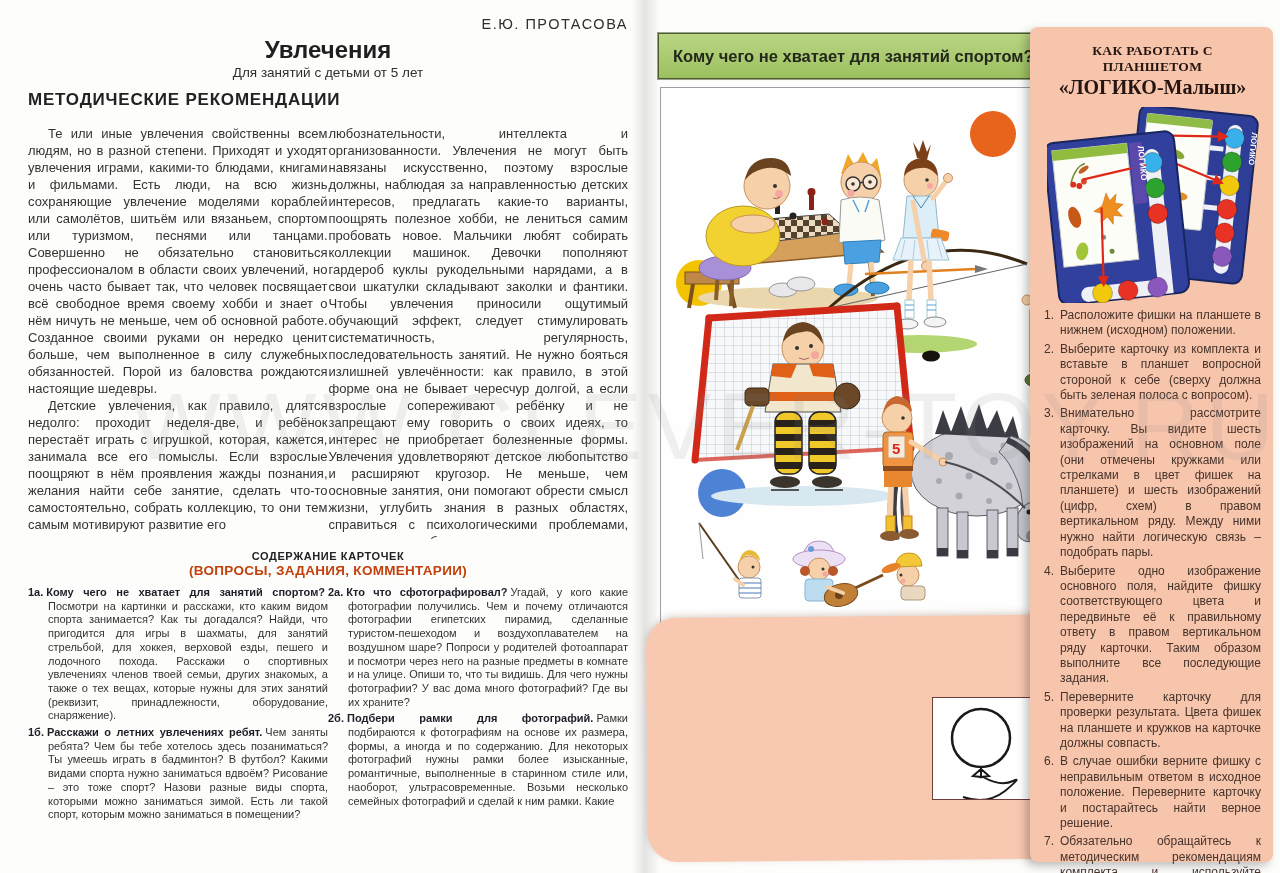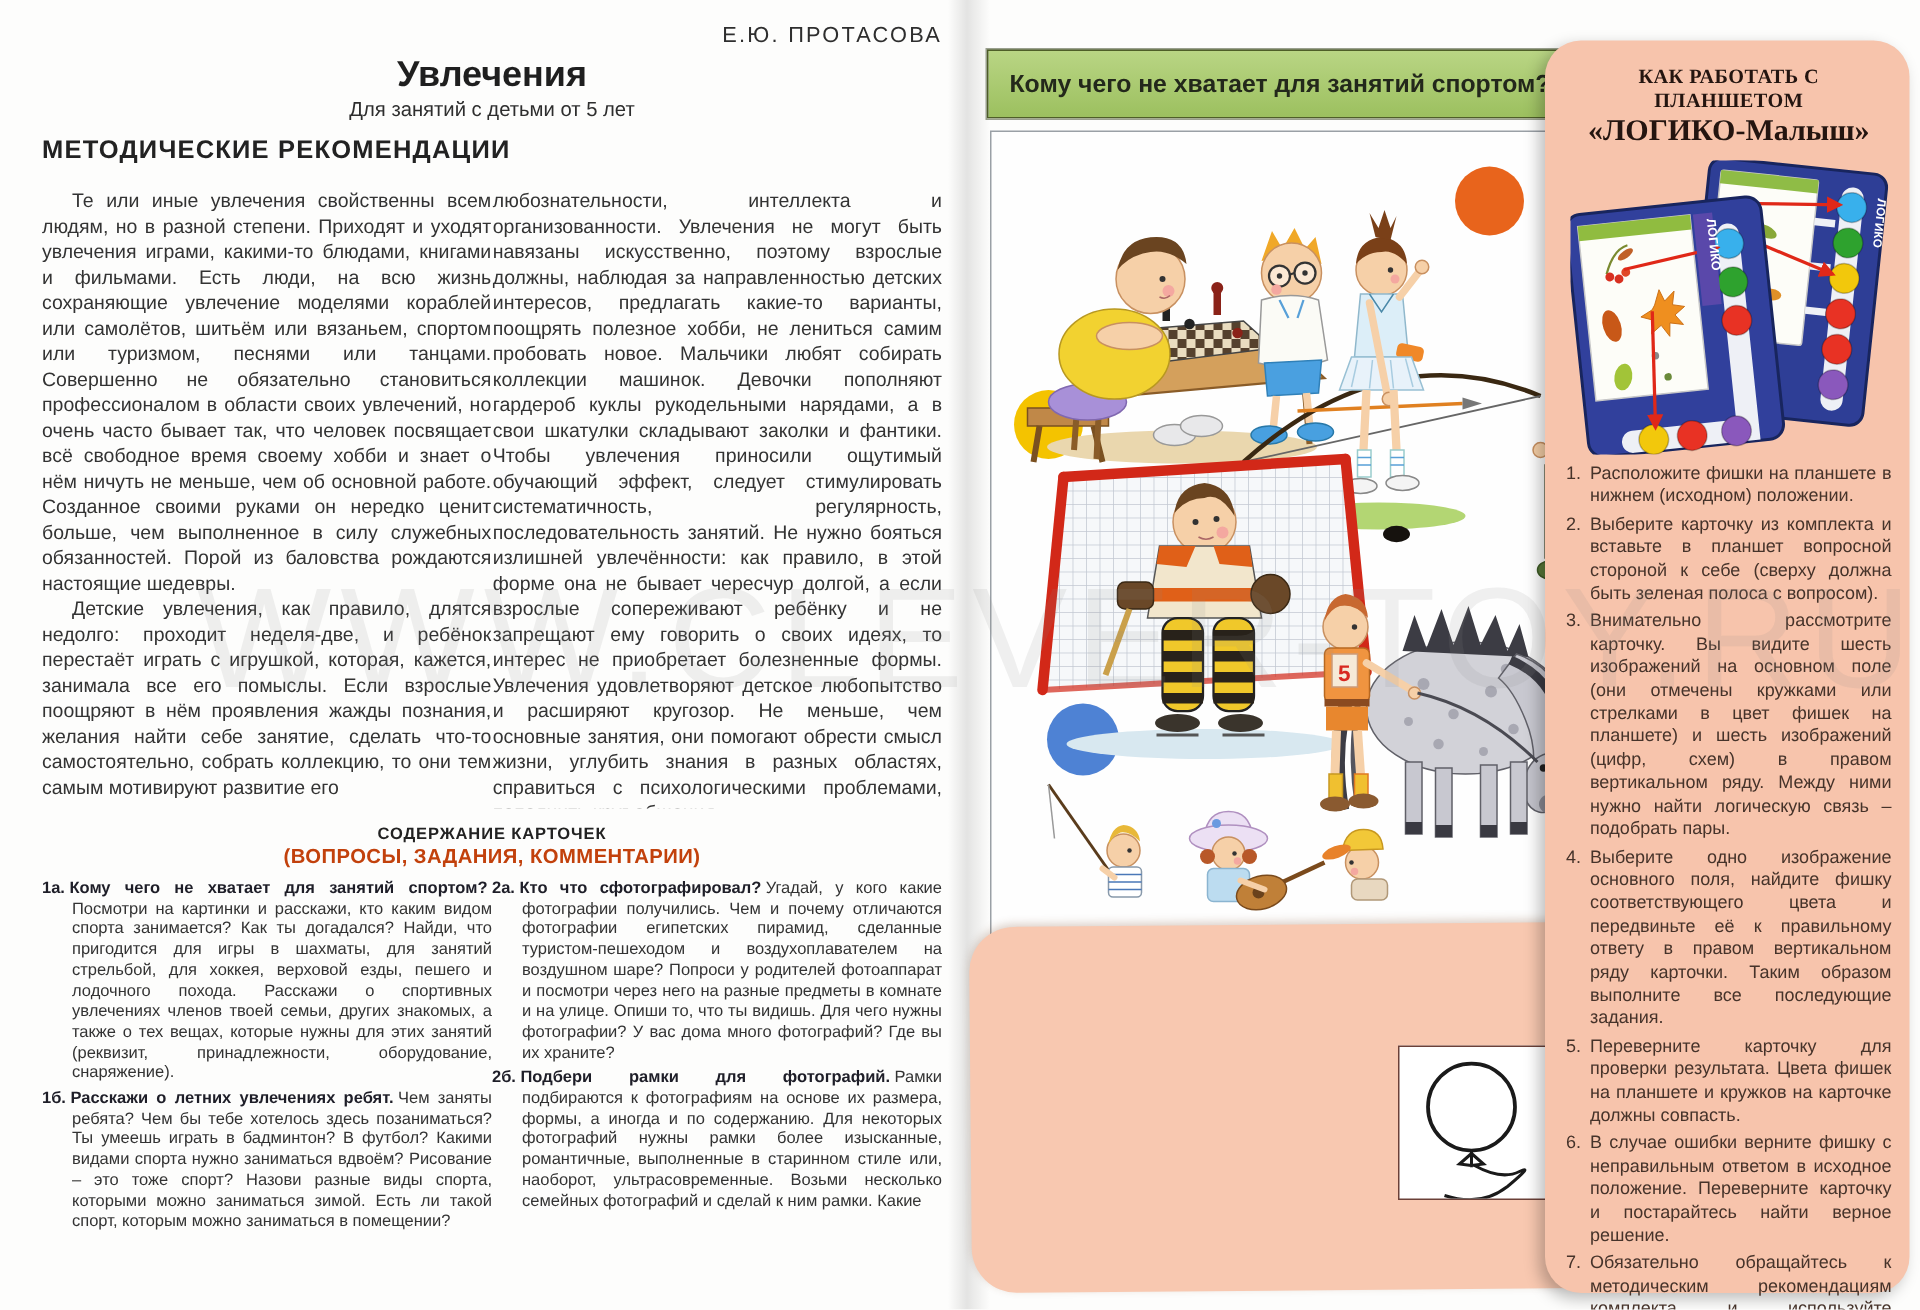--- a/index.html
+++ b/index.html
@@ -38,21 +38,21 @@
   .illus { position:absolute; left:660px; top:87px; width:387px; height:618px; z-index:3;
     background:#fefefe; border:1px solid #9aa0a6; overflow:hidden; }
 
   .pocket { position:absolute; left:647px; top:616px; width:500px; height:244px; z-index:10;
     background:#f8c8b0; border-radius:30px; transform:rotate(-0.5deg);
     box-shadow:0 -2px 6px rgba(120,70,40,0.25); }
   .balloon-box { position:absolute; left:932px; top:697px; width:100px; height:103px; z-index:11;
     background:#fff; border:1px solid #6b4038; }
 
   .panel { position:absolute; left:1030px; top:27px; width:243px; height:835px; z-index:20;
-    background:#f7c4ac; border-radius:24px; box-shadow:-4px 4px 10px rgba(0,0,0,0.25);
+    background:#f7c4ac; border-radius:8px; box-shadow:-4px 4px 10px rgba(0,0,0,0.25);
     padding:16px 12px 0 14px; }
   .panel-h1 { font-family:"Liberation Serif",serif; font-weight:bold; font-size:13.5px;
     text-align:center; color:#241510; letter-spacing:.3px; }
   .panel-h2 { font-family:"Liberation Serif",serif; font-weight:bold; font-size:20px;
     text-align:center; color:#241510; margin-top:1px; }
   .product { display:block; margin:8px auto 2px; }
   .steps { list-style:none; counter-reset:s; margin-top:5px; font-size:12px; line-height:15.4px;
     color:#46332a; text-align:justify; }
   .steps li { counter-increment:s; padding-left:16px; position:relative; margin-bottom:3px; }
   .steps li::before { content:counter(s) "."; position:absolute; left:0; }

